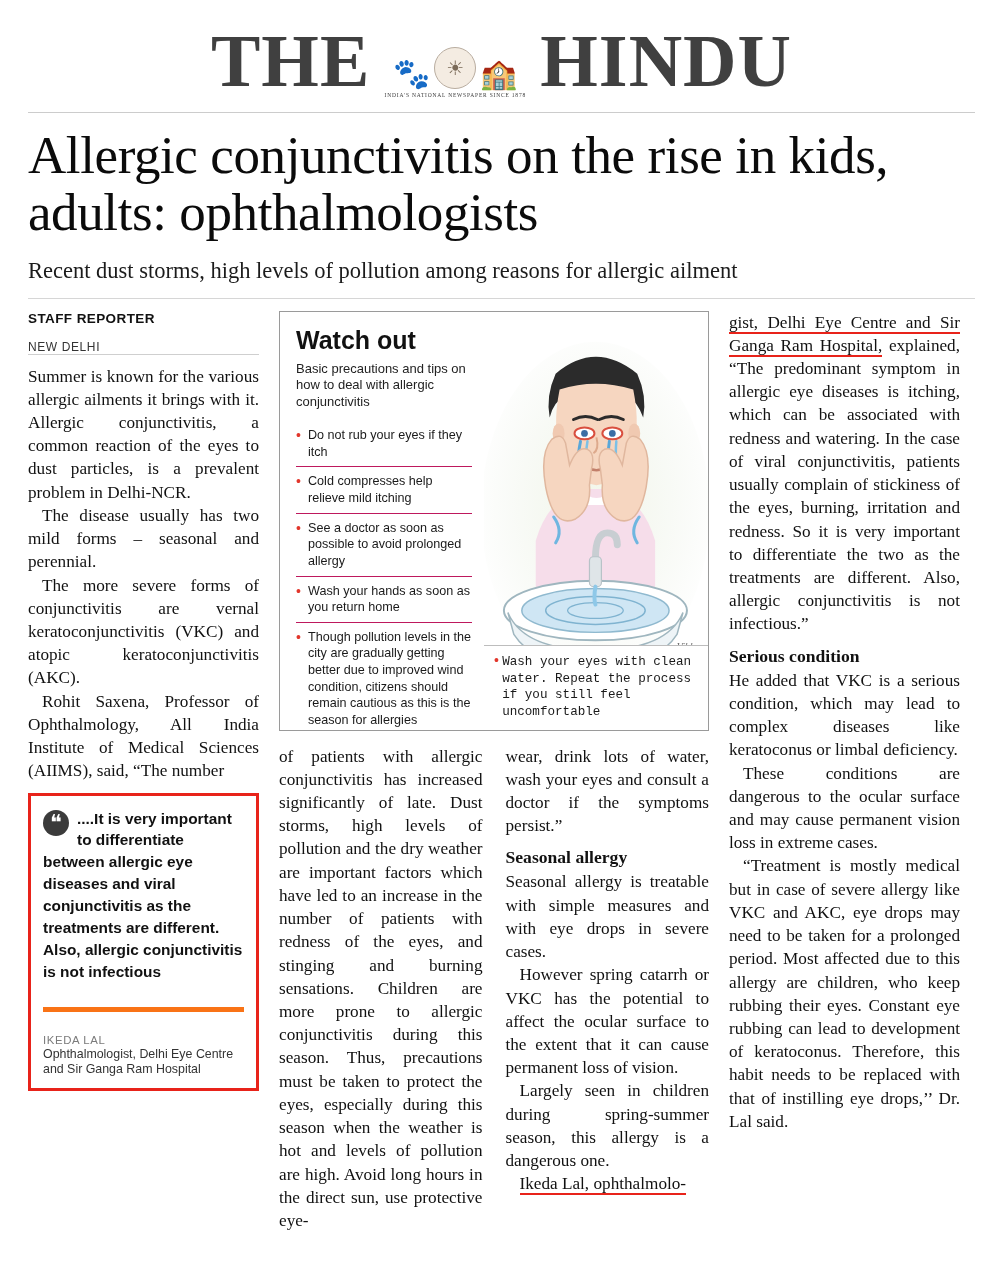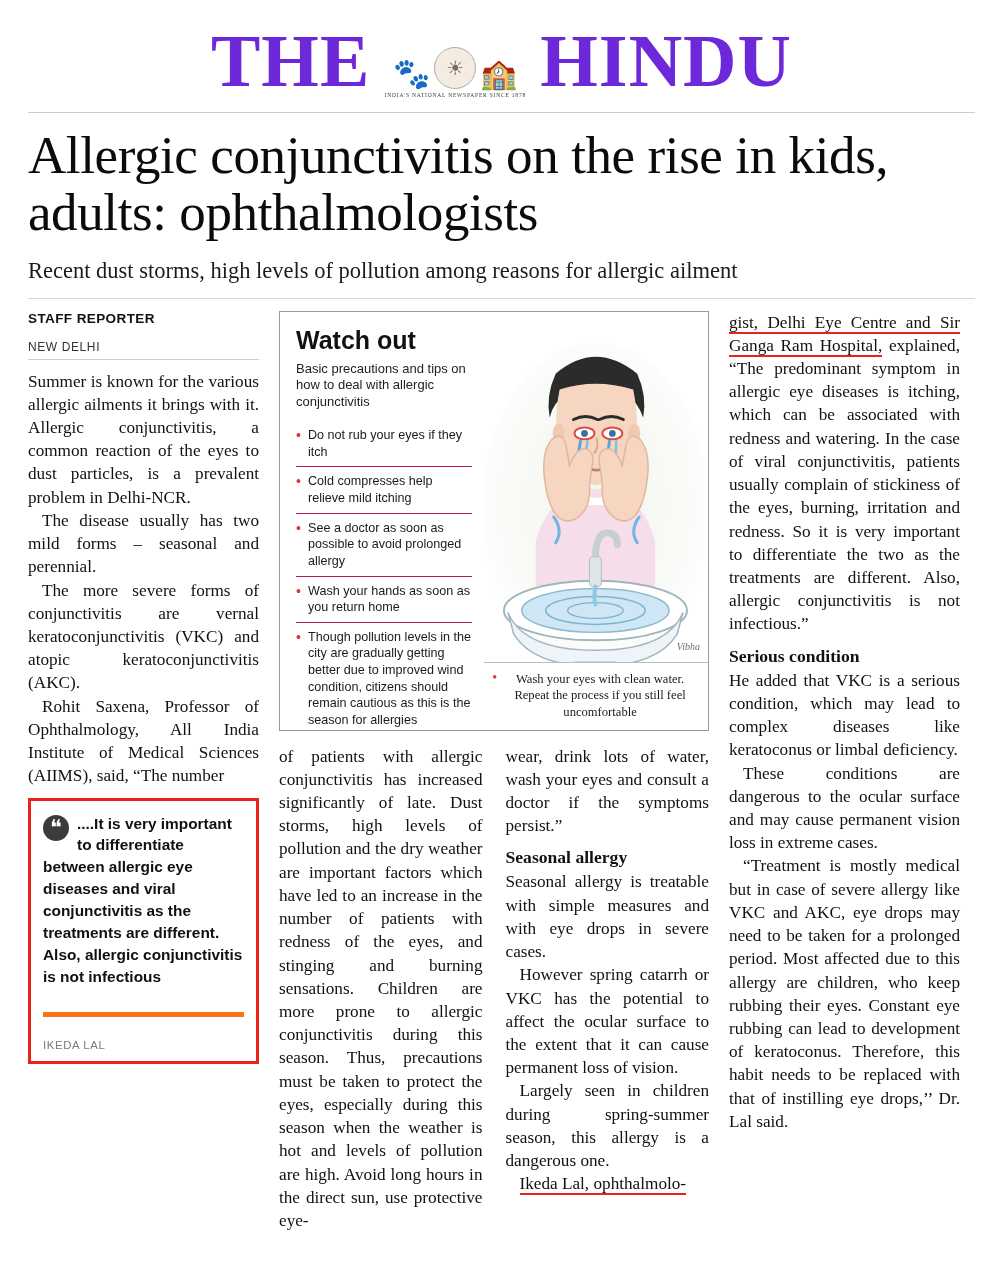--- a/index.html
+++ b/index.html
@@ -29,21 +29,21 @@
     gap: 10px;
     padding-top: 6px;
     padding-bottom: 4px;
   }
   .masthead-word {
     font-family: "Liberation Serif", serif;
     font-size: 74px;
     font-weight: 700;
     letter-spacing: 1px;
     line-height: 0.95;
-    color: #6d28d9;
+    color: #404040;
   }
   .masthead-emblem {
     width: 150px;
     height: 74px;
     display: flex;
     flex-direction: column;
     align-items: center;
     justify-content: flex-end;
     position: relative;
   }
@@ -117,21 +117,20 @@
     font-size: 13.5px;
     letter-spacing: 0.4px;
     color: #111;
     margin-bottom: 14px;
   }
   .byline-city {
     font-family: "Liberation Sans", sans-serif;
     font-size: 12px;
     letter-spacing: 0.6px;
     color: #333;
-    padding-bottom: 5px;
     border-bottom: 1px solid #cfcfcf;
     margin-bottom: 10px;
   }
 
   p.body {
     font-family: "Liberation Serif", serif;
     font-size: 17.2px;
     line-height: 1.35;
     text-align: justify;
     margin: 0 0 0 0;
@@ -204,25 +203,24 @@
   .illus {
     position: absolute;
     inset: 0;
   }
   .caption-box {
     position: absolute;
     left: 0; right: 0; bottom: 0;
     border-top: 1px solid #bdbdbd;
     background: #ffffff;
     padding: 8px 10px 9px 18px;
-    font-family: Liberation Serif, serif;
+    font-family: Liberation Mono, monospace;
     font-size: 12.6px;
     line-height: 1.32;
     color: #1a1a1a;
-    text-align: center;
   }
   .caption-box::before {
     content: "\2022";
     color: #e2362b;
     position: absolute;
     left: 8px;
     top: 6px;
     font-size: 14px;
   }
   .sign {
@@ -322,20 +320,21 @@
       <div class="byline-city">NEW DELHI</div>
       <p class="body first">Summer is known for the various allergic ailments it brings with it. Allergic conjunctivitis, a common reaction of the eyes to dust particles, is a prevalent problem in Delhi-NCR.</p>
       <p class="body">The disease usually has two mild forms – seasonal and perennial.</p>
       <p class="body">The more severe forms of conjunctivitis are vernal keratoconjunctivitis (VKC) and atopic keratoconjunctivitis (AKC).</p>
       <p class="body">Rohit Saxena, Professor of Ophthalmology, All India Institute of Medical Sciences (AIIMS), said, “The number</p>
 
       <div class="pullquote">
         <span class="quote-mark">❝</span>
         <div class="quote-text">....It is very important to differentiate between allergic eye diseases and viral conjunctivitis as the treatments are different. Also, allergic conjunctivitis is not infectious</div>
         <div class="quote-attr-name">IKEDA LAL</div>
+        <div class="quote-attr-role">Ophthalmologist, Delhi Eye Centre and Sir Ganga Ram Hospital</div>
       </div>
     </div>
 
     <div class="col-mid">
 
       <div class="infobox">
         <div class="info-left">
           <div class="info-title">Watch out</div>
           <div class="info-intro">Basic precautions and tips on how to deal with allergic conjunctivitis</div>
           <ul class="tips">

